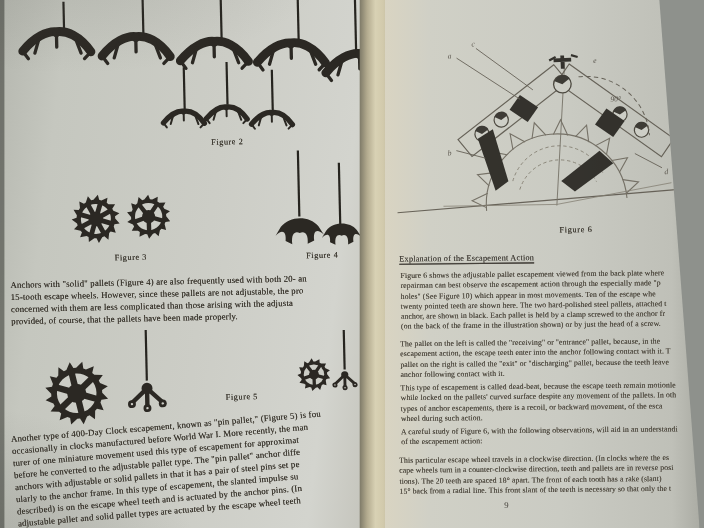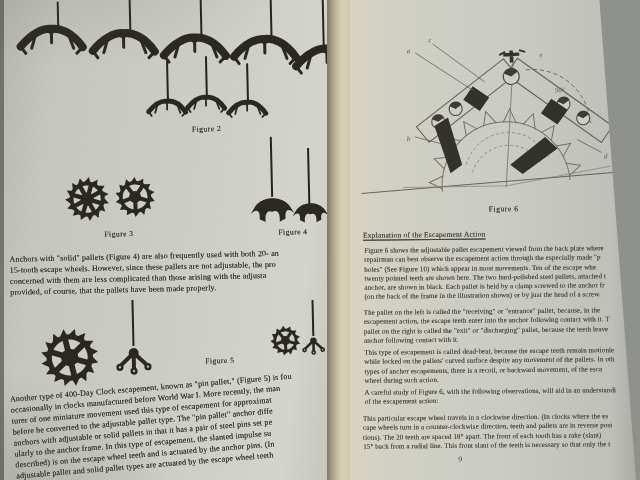--- a/index.html
+++ b/index.html
@@ -26,21 +26,21 @@
   #right-page{position:absolute;left:350px;top:0;width:290px;height:480px;
     clip-path:polygon(0 0,86% 0,98.6% 100%,0 100%);
     background:linear-gradient(90deg,#d9d4c2 0%,#d0d0c6 14%,#cacbc3 55%,#bfc0b8 90%,#a8a9a1 100%);}
   #rp-rot{position:absolute;inset:0;transform:rotate(-.6deg);transform-origin:30% 30%;}
   .rpara{position:absolute;color:#4c473d;font-size:7px;line-height:9.3px;letter-spacing:.1px;
     text-shadow:0 0 .5px rgba(76,71,61,.8);}
   .rpara .tl{white-space:nowrap;}
   #esc-heading{position:absolute;left:12px;top:230px;font-size:7.5px;color:#44403a;
     text-decoration:underline;text-underline-offset:2px;letter-spacing:.2px;
     text-shadow:0 0 .5px rgba(68,64,58,.8);}
-  #fig6-caption{position:absolute;left:118px;top:205px;width:70px;text-align:center;
+  #fig6-caption{position:absolute;left:118px;top:205px;width:70px;text-align:right;
     font-size:7.5px;letter-spacing:.6px;color:#3f3b33;}
   #page-number{position:absolute;left:96px;top:455px;width:22px;text-align:center;
     font-size:8px;color:#44403a;}
   svg{position:absolute;overflow:visible;}
   .diag{opacity:.88;}
   .diag text{font-size:7px;fill:#4e4940;font-style:italic;}
 </style>
 </head>
 <body>
 

